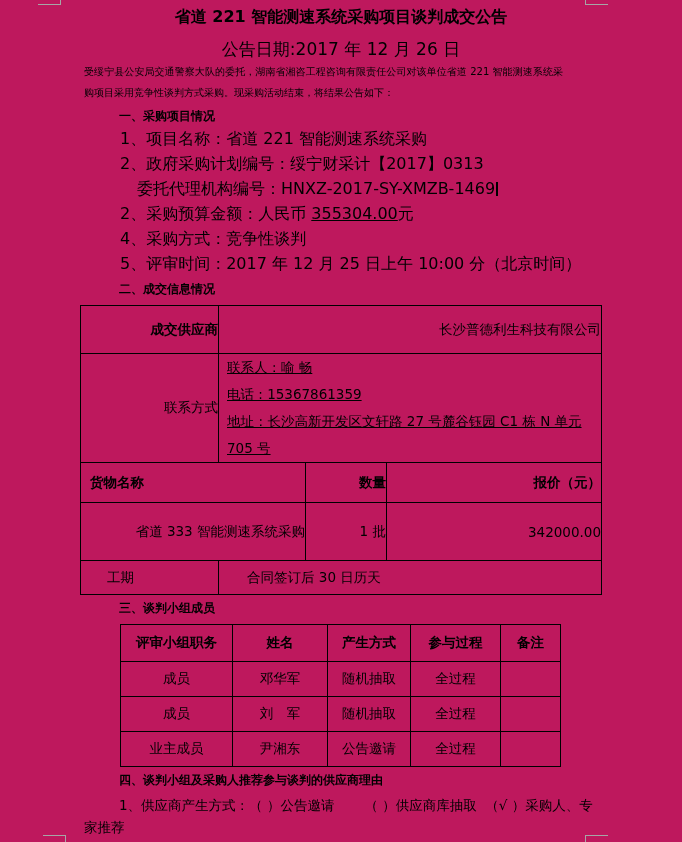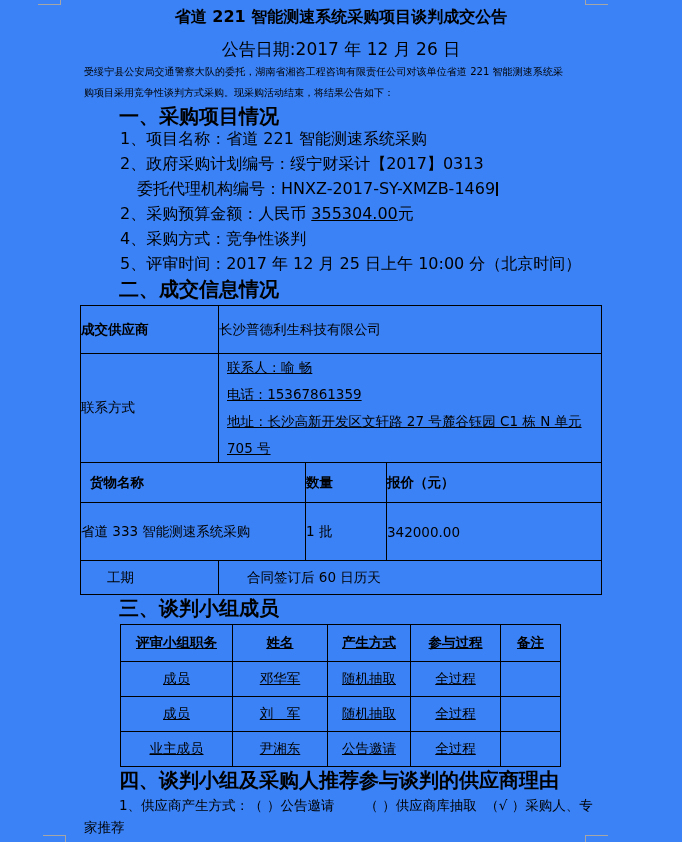--- a/index.html
+++ b/index.html
@@ -1,19 +1,19 @@
 <!DOCTYPE html>
 <html><head>
 <meta charset="utf-8">
 <style>
   html,body{margin:0;padding:0;background:#ffffff;}
   .page{
     position:relative;
     width:682px;height:842px;
-    background:#3b82f6;
+    background:#be185d;
     color:#000;
     font-family:"DejaVu Sans", sans-serif;
     overflow:hidden;
   }
   
   .crop{position:absolute;}
   .crop-tl{left:38px;top:0;width:22px;height:4px;border-right:1px solid #a6a6a6;border-bottom:1px solid #a6a6a6;}
   .crop-tr{left:585px;top:0;width:22px;height:4px;border-left:1px solid #a6a6a6;border-bottom:1px solid #a6a6a6;}
   .crop-bl{left:43px;top:835px;width:22px;height:6px;border-right:1px solid #a6a6a6;border-top:1px solid #a6a6a6;}
   .crop-br{left:585px;top:835px;width:22px;height:6px;border-left:1px solid #a6a6a6;border-top:1px solid #a6a6a6;}
@@ -32,21 +32,21 @@
     line-height:17px;
   }
   .intro{
     margin:3px 119px 0 84px;
     font-size:10px;
     line-height:21px;
     text-align:justify;
   }
   .h-sec{
     margin:3px 0 0 119px;
-    font-size:20px;
+    font-size:12px;
     font-weight:bold;
     line-height:20px;
   }
   .items{font-size:16px;}
   .item{margin-left:120px;line-height:25px;height:25px;white-space:nowrap;}
   .item.sub{margin-left:137px;}
   .underline{text-decoration:underline;}
   .caret{
     display:inline-block;
     width:2px;height:14px;
@@ -56,29 +56,29 @@
   }
 
   table{border-collapse:collapse;table-layout:fixed;}
   td{border:1px solid #000;font-size:13.5px;padding:0;vertical-align:middle;overflow:hidden;}
   .tbl-main{margin:6px 0 0 80px;width:521px;}
   .rA{height:48px;}
   .rB{height:102px;}
   .rC{height:40px;}
   .rD{height:58px;}
   .rE{height:34px;}
-  .c{text-align:left;}
+  .c{text-align:right;}
   .b{font-weight:bold;}
   .contact-cell{padding-left:8px;}
   .contact-cell div{line-height:27px;text-decoration:underline;}
   .goods-name-h{padding-left:9px;}
   .duration-label{padding-left:26px;}
   .duration-value{padding-left:28px;}
 
-  .tbl-members{margin:6px 0 0 120px;width:440px;text-decoration:underline;}
+  .tbl-members{margin:6px 0 0 120px;width:440px;}
   .tbl-members td{text-align:center;}
   .rH{height:37px;}
   .rM{height:35px;}
 
   .p4{
     margin:4px 80px 0 84px;
     font-size:13.5px;
     line-height:22px;
     text-indent:35px;
     white-space:pre-wrap;
@@ -135,21 +135,21 @@
       <td class="c b">数量</td>
       <td class="c b">报价（元）</td>
     </tr>
     <tr class="rD">
       <td class="c" colspan="2">省道 333 智能测速系统采购</td>
       <td class="c">1 批</td>
       <td class="c">342000.00</td>
     </tr>
     <tr class="rE">
       <td class="duration-label">工期</td>
-      <td class="duration-value" colspan="3">合同签订后 60 日历天</td>
+      <td class="duration-value" colspan="3">合同签订后 30 日历天</td>
     </tr>
   </tbody>
     </table>
 
   <div class="h-sec">三、谈判小组成员</div>
 
   <table class="tbl-members">
     <colgroup>
         <col style="width:112px">
         <col style="width:95px">

